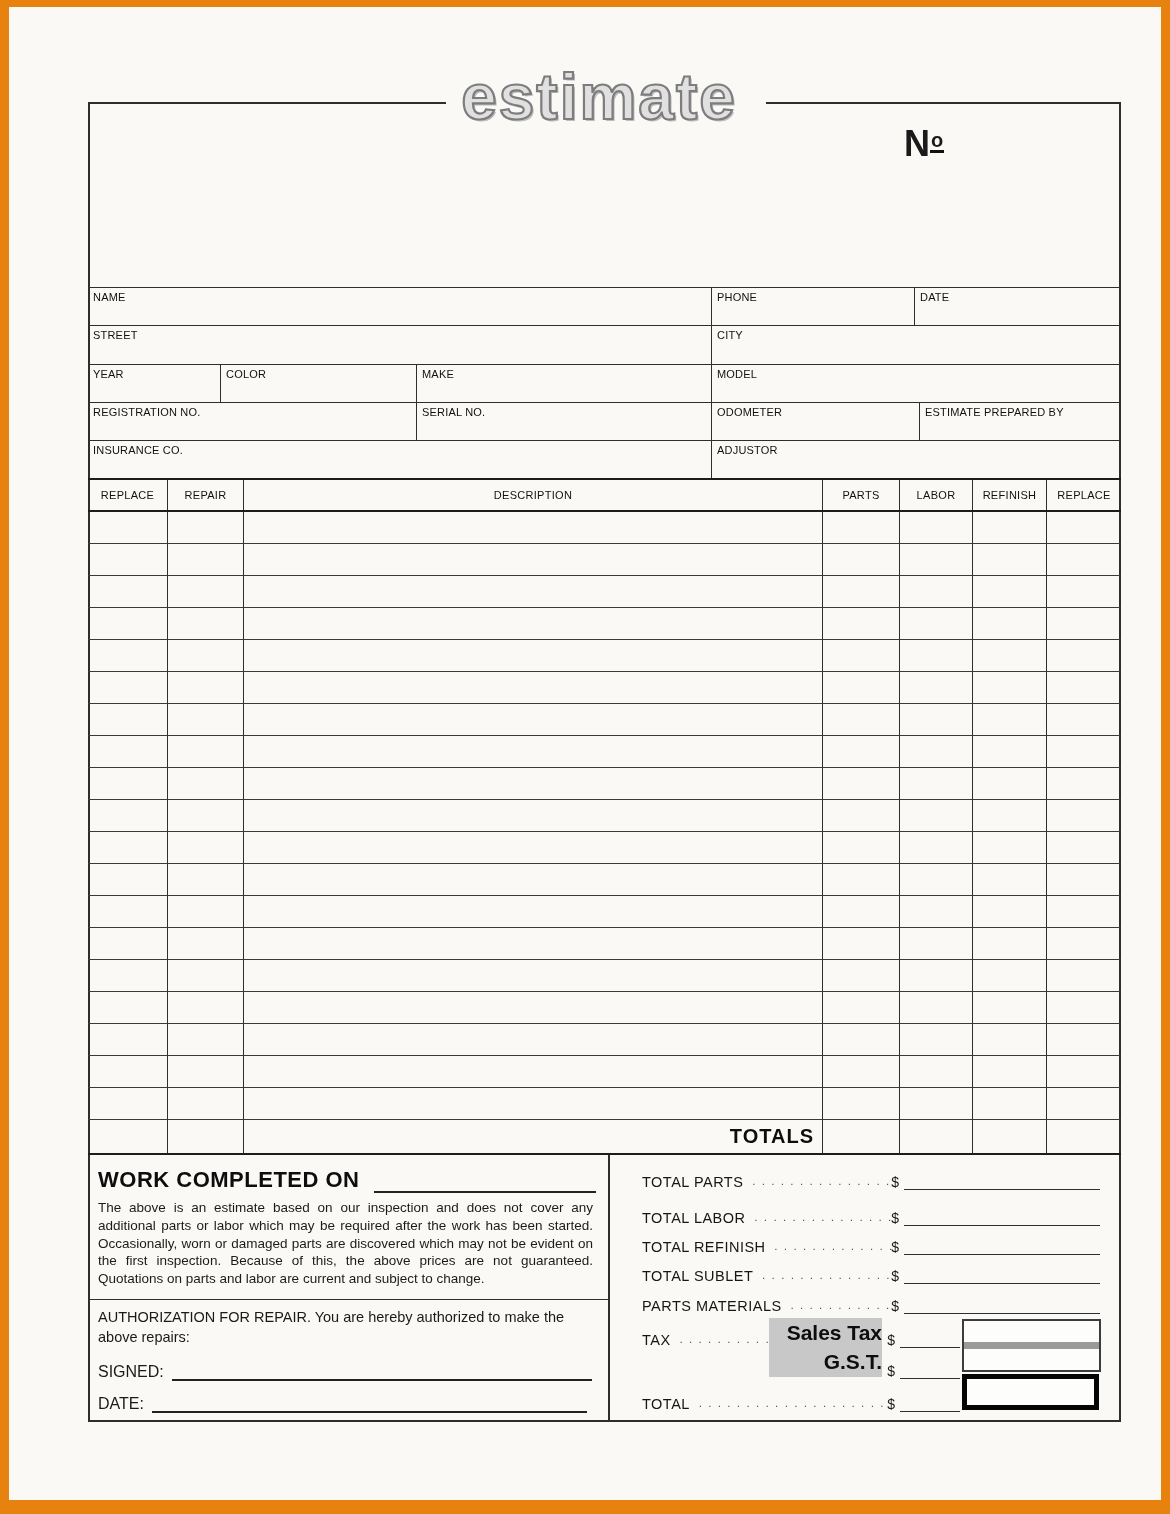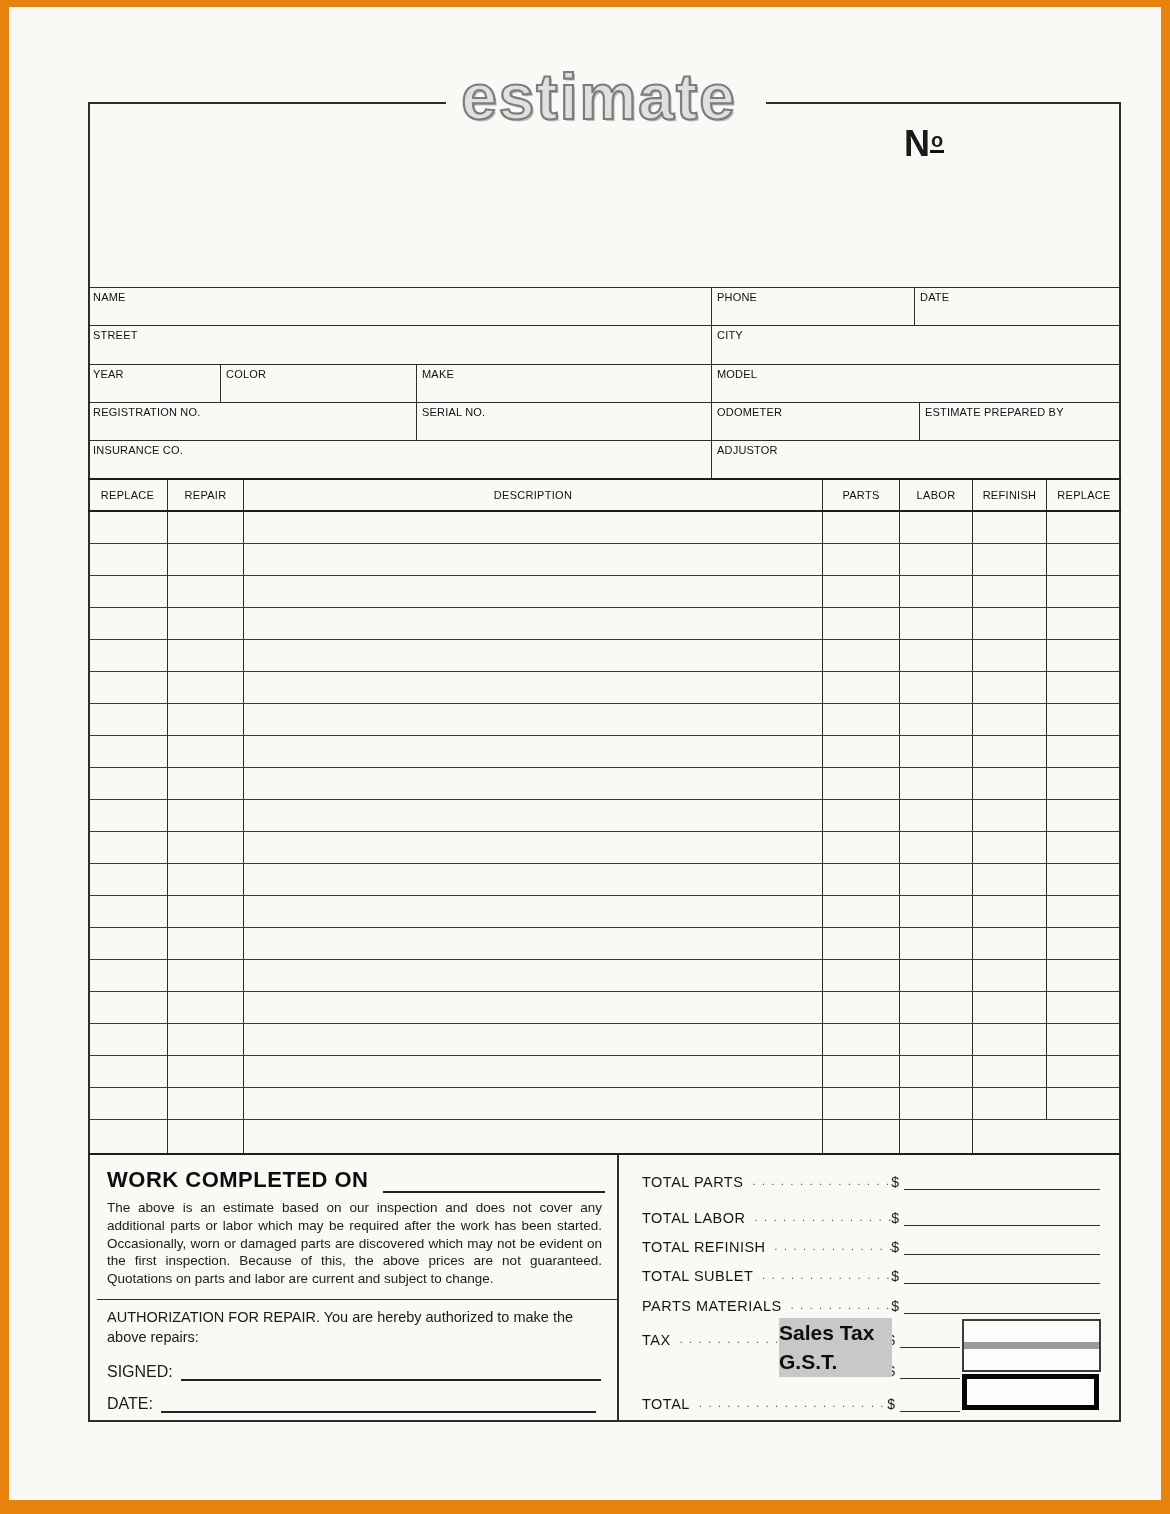--- a/index.html
+++ b/index.html
@@ -40,21 +40,21 @@
          letter-spacing:0.3px;box-sizing:border-box;color:#111;}
   .hcell.bl,.bcell.bl,.tot-cell.bl{border-left:1.5px solid #2e2e2e;box-sizing:border-box;}
   #tbody{top:505px;grid-auto-rows:32px;}
   .bcell{border-bottom:1px solid #3a3a3a;box-sizing:border-box;}
   #totals-row{top:1113px;height:35px;border-bottom:2.5px solid #1d1d1d;}
   .tot-cell{box-sizing:border-box;display:flex;align-items:center;}
   #totals-word{width:100%;text-align:right;font-weight:bold;font-size:20px;
                letter-spacing:1px;padding-right:8px;color:#0d0d0d;}
   
   #work-box{position:absolute;left:79px;top:1148px;width:522px;height:267px;box-sizing:border-box;
-            border-right:2px solid #2e2e2e;margin-left:9px;}
+            border-right:2px solid #2e2e2e;}
   .wc-title-row{position:absolute;top:12px;left:10px;right:12px;display:flex;align-items:flex-end;}
   #wc-title{font-size:22px;font-weight:bold;letter-spacing:0.5px;white-space:nowrap;color:#0d0d0d;}
   #wc-line{flex:1;border-bottom:2px solid #222;height:16px;margin-left:14px;}
   #wc-paragraph{position:absolute;top:44px;left:10px;right:15px;font-size:13.5px;
                 line-height:1.32;text-align:justify;color:#1b1b1b;}
   #auth-divider{position:absolute;top:144px;left:0;width:100%;border-top:1.5px solid #2e2e2e;}
   #auth-text{position:absolute;top:153px;left:10px;right:18px;font-size:14.5px;line-height:1.35;}
   .sig-row{position:absolute;left:10px;right:16px;display:flex;align-items:flex-end;font-size:16px;}
   .sig-line{flex:1;border-bottom:2px solid #222;height:12px;margin-left:8px;}
   
@@ -62,22 +62,22 @@
   .m-row{position:absolute;left:32px;width:458px;display:flex;align-items:flex-end;height:19px;}
   .m-lbl{font-size:14.5px;letter-spacing:0.5px;white-space:nowrap;color:#161616;}
   .m-dots{flex:1;overflow:hidden;white-space:nowrap;font-size:10px;color:#3a3a3a;
           letter-spacing:2px;padding:0 5px 3px 9px;}
   .m-dots.fixed{flex:none;width:92px;}
   .m-cur{font-size:14px;margin-right:5px;}
   .m-line{border-bottom:1.6px solid #2e2e2e;height:10px;}
   .m-line.long{width:196px;}
   .m-line.short{width:60px;}
   .ml-auto{margin-left:auto;}
-  #salestax-box{position:absolute;left:169px;top:163px;width:113px;height:59px;
-                background:#c8c8c8;text-align:left;z-index:2;}
+  #salestax-box{position:absolute;left:159px;top:163px;width:113px;height:59px;
+                background:#c8c8c8;text-align:right;z-index:2;}
   #salestax-box div{font-size:21px;font-weight:bold;line-height:29px;color:#0d0d0d;}
   #amt-box-thin{position:absolute;left:352px;top:164px;width:139px;height:53px;
                 border:2px solid #3c3c3c;box-sizing:border-box;background:#fdfdfb;}
   #amt-box-bar{position:absolute;left:0;top:21px;width:100%;height:7px;background:#9a9a9a;}
   #amt-box-thick{position:absolute;left:352px;top:219px;width:137px;height:36px;
                  border:5px solid #050505;box-sizing:border-box;background:#fdfdfb;}
 </style>
 </head>
 <body>
 
@@ -249,20 +249,23 @@
       <div class="bcell bl"></div>
       <div class="bcell bl"></div>
       <div class="bcell bl"></div>
       <div class="bcell bl"></div>
       <div class="bcell bl"></div>
       <div class="bcell bl"></div>
     </div>
   <div id="totals-row" class="tgrid">
       <div class="tot-cell"></div>
       <div class="tot-cell bl"></div>
+      <div class="tot-cell bl">
+        <span id="totals-word">TOTALS</span>
+      </div>
       <div class="tot-cell bl"></div>
       <div class="tot-cell bl"></div>
       <div class="tot-cell bl"></div>
       <div class="tot-cell bl"></div>
     </div>
 
   <div id="work-box">
     <div class="wc-title-row">
       <span id="wc-title">WORK COMPLETED ON</span>
       <span id="wc-line"></span>

